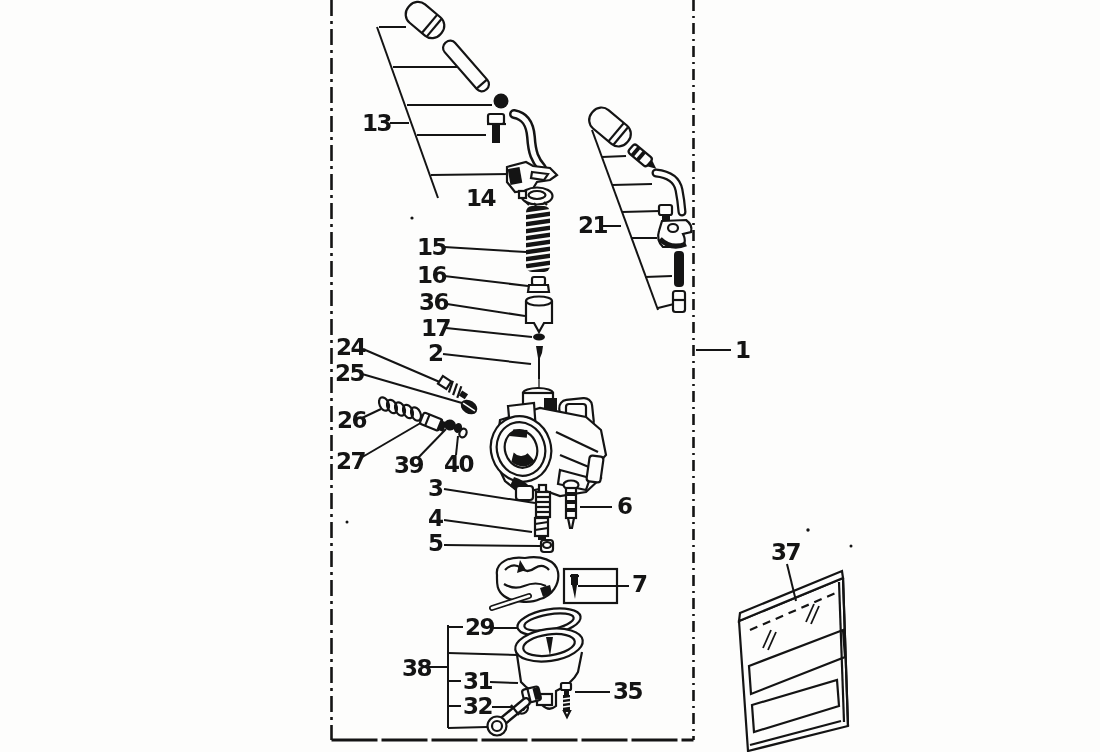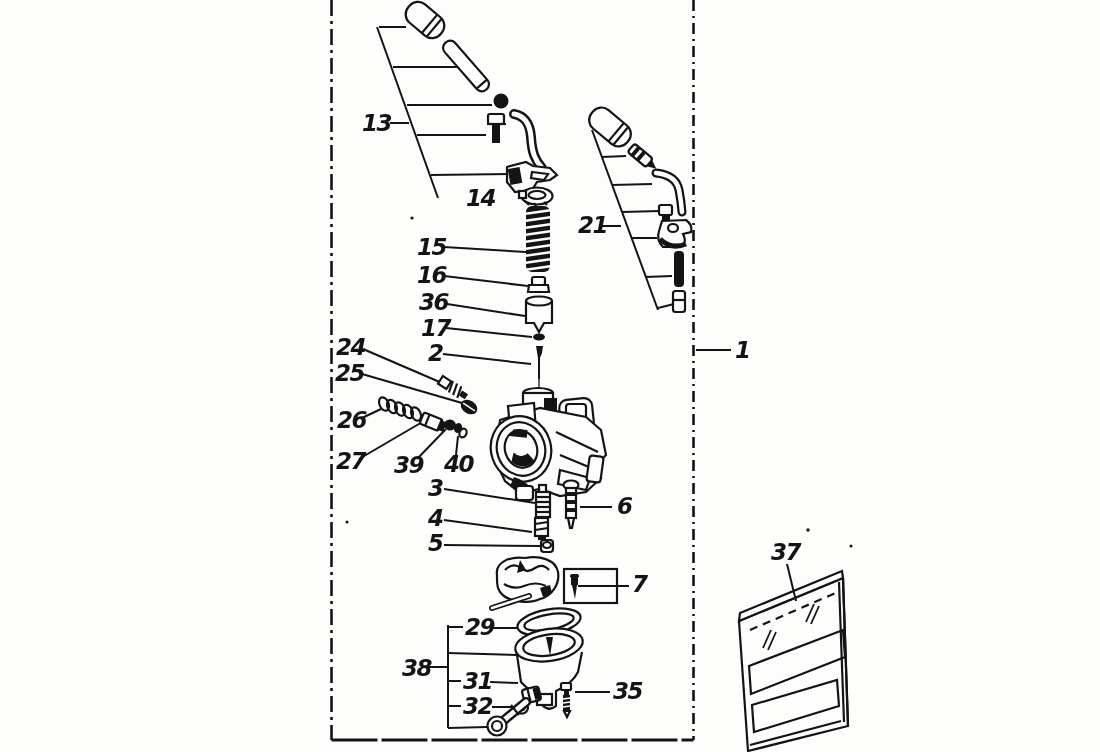--- a/index.html
+++ b/index.html
@@ -1,17 +1,17 @@
 <!DOCTYPE html>
 <html><head>
 <meta charset="utf-8">
 <style>
   html,body{margin:0;padding:0;background:#ffffff;}
   .page{position:relative;width:1100px;height:752px;background:#fdfdfc;overflow:hidden;
-        font-family:"DejaVu Sans", sans-serif;font-style:italic;}
+        font-family:"DejaVu Sans", sans-serif;}
   svg{position:absolute;left:0;top:0;}
   text.callout{font-family:"DejaVu Sans", sans-serif;font-weight:bold;font-size:23px;
                letter-spacing:-1.5px;fill:#141414;}
   .ink{stroke:#141414;fill:none;stroke-width:2.2;}
   .inkfill{stroke:#141414;fill:#fdfdfc;stroke-width:2.2;}
   .dark{fill:#141414;stroke:none;}
   .leader{stroke:#141414;stroke-width:2;fill:none;}
 </style>
 </head>
 <body>

